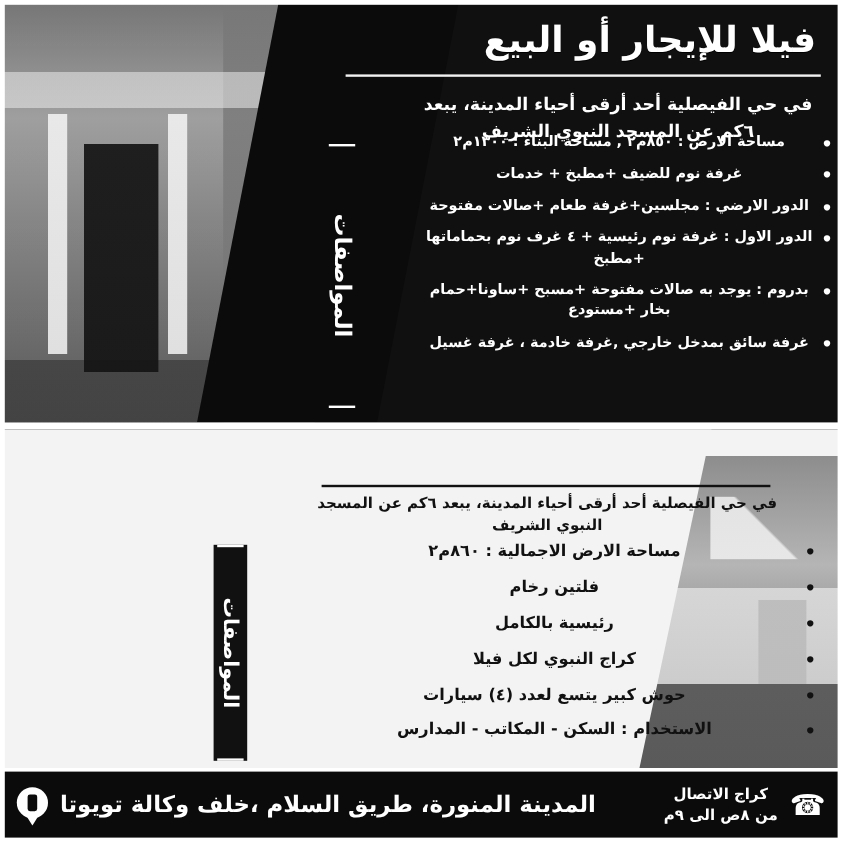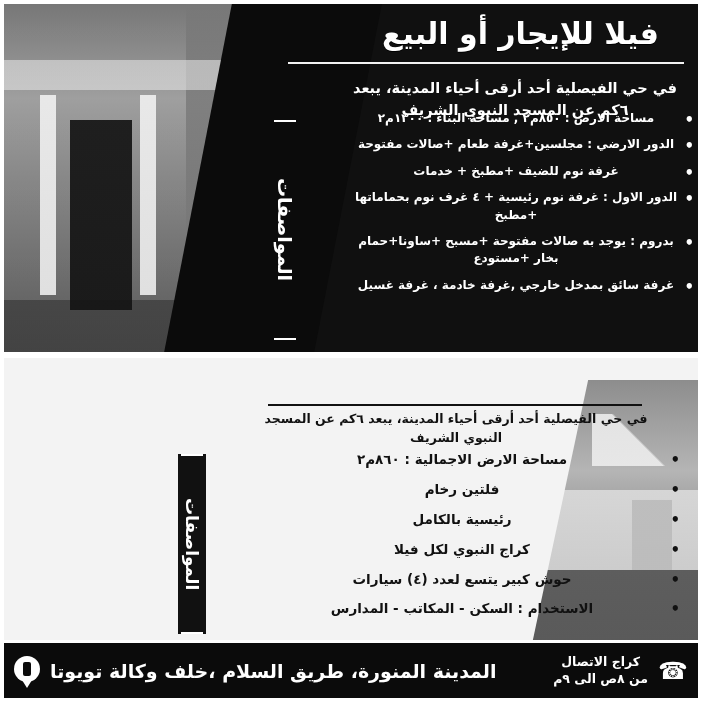--- a/index.html
+++ b/index.html
@@ -51,21 +51,21 @@
     position:absolute;left:198px;top:-12px;width:150px;height:380px;
     background:#0b0b0b;
     transform:skewX(-11deg);
   }
   .sec1-body{
     position:absolute;left:262px;top:0;right:0;bottom:0;
   }
 
   .title1{
     position:absolute;top:16px;right:22px;left:120px;
-    text-align:left;
+    text-align:right;
     color:#ffffff;
     font-size:30px;font-weight:bold;
     letter-spacing:0px;
     text-shadow:0 1px 0 #000;
   }
   .rule1{
     position:absolute;top:62px;right:18px;left:26px;height:2px;background:#f2f2f2;
   }
   .intro1{
     position:absolute;top:78px;right:20px;left:86px;
@@ -221,22 +221,22 @@
     <div class="photo1"></div>
     <div class="wedge1"></div>
 
     <div class="sec1-body">
       <div class="title1">فيلا للإيجار أو البيع</div>
       <div class="rule1"></div>
       <div class="intro1">في حي الفيصلية أحد أرقى أحياء المدينة، يبعد ٦كم عن المسجد النبوي الشريف</div>
 
       <div class="specs1">
         <span class="spec-line">مساحة الارض : ٨٥٠م٢ , مساحة البناء : ١٣٠٠م٢</span>
+        <span class="spec-line">غرفة نوم للضيف +مطبخ + خدمات</span>
         <span class="spec-line">الدور الارضي : مجلسين+غرفة طعام +صالات مفتوحة</span>
-        <span class="spec-line">غرفة نوم للضيف +مطبخ + خدمات</span>
         <span class="spec-line">الدور الاول : غرفة نوم رئيسية + ٤ غرف نوم بحماماتها +مطبخ</span>
         <span class="spec-line">بدروم : يوجد به صالات مفتوحة +مسبح +ساونا+حمام بخار +مستودع</span>
         <span class="spec-line">غرفة سائق بمدخل خارجي ,غرفة خادمة ، غرفة غسيل</span>
 
       </div>
 
       <div class="vlabel vlabel1">المواصفات</div>
     </div>
   </div>
 

